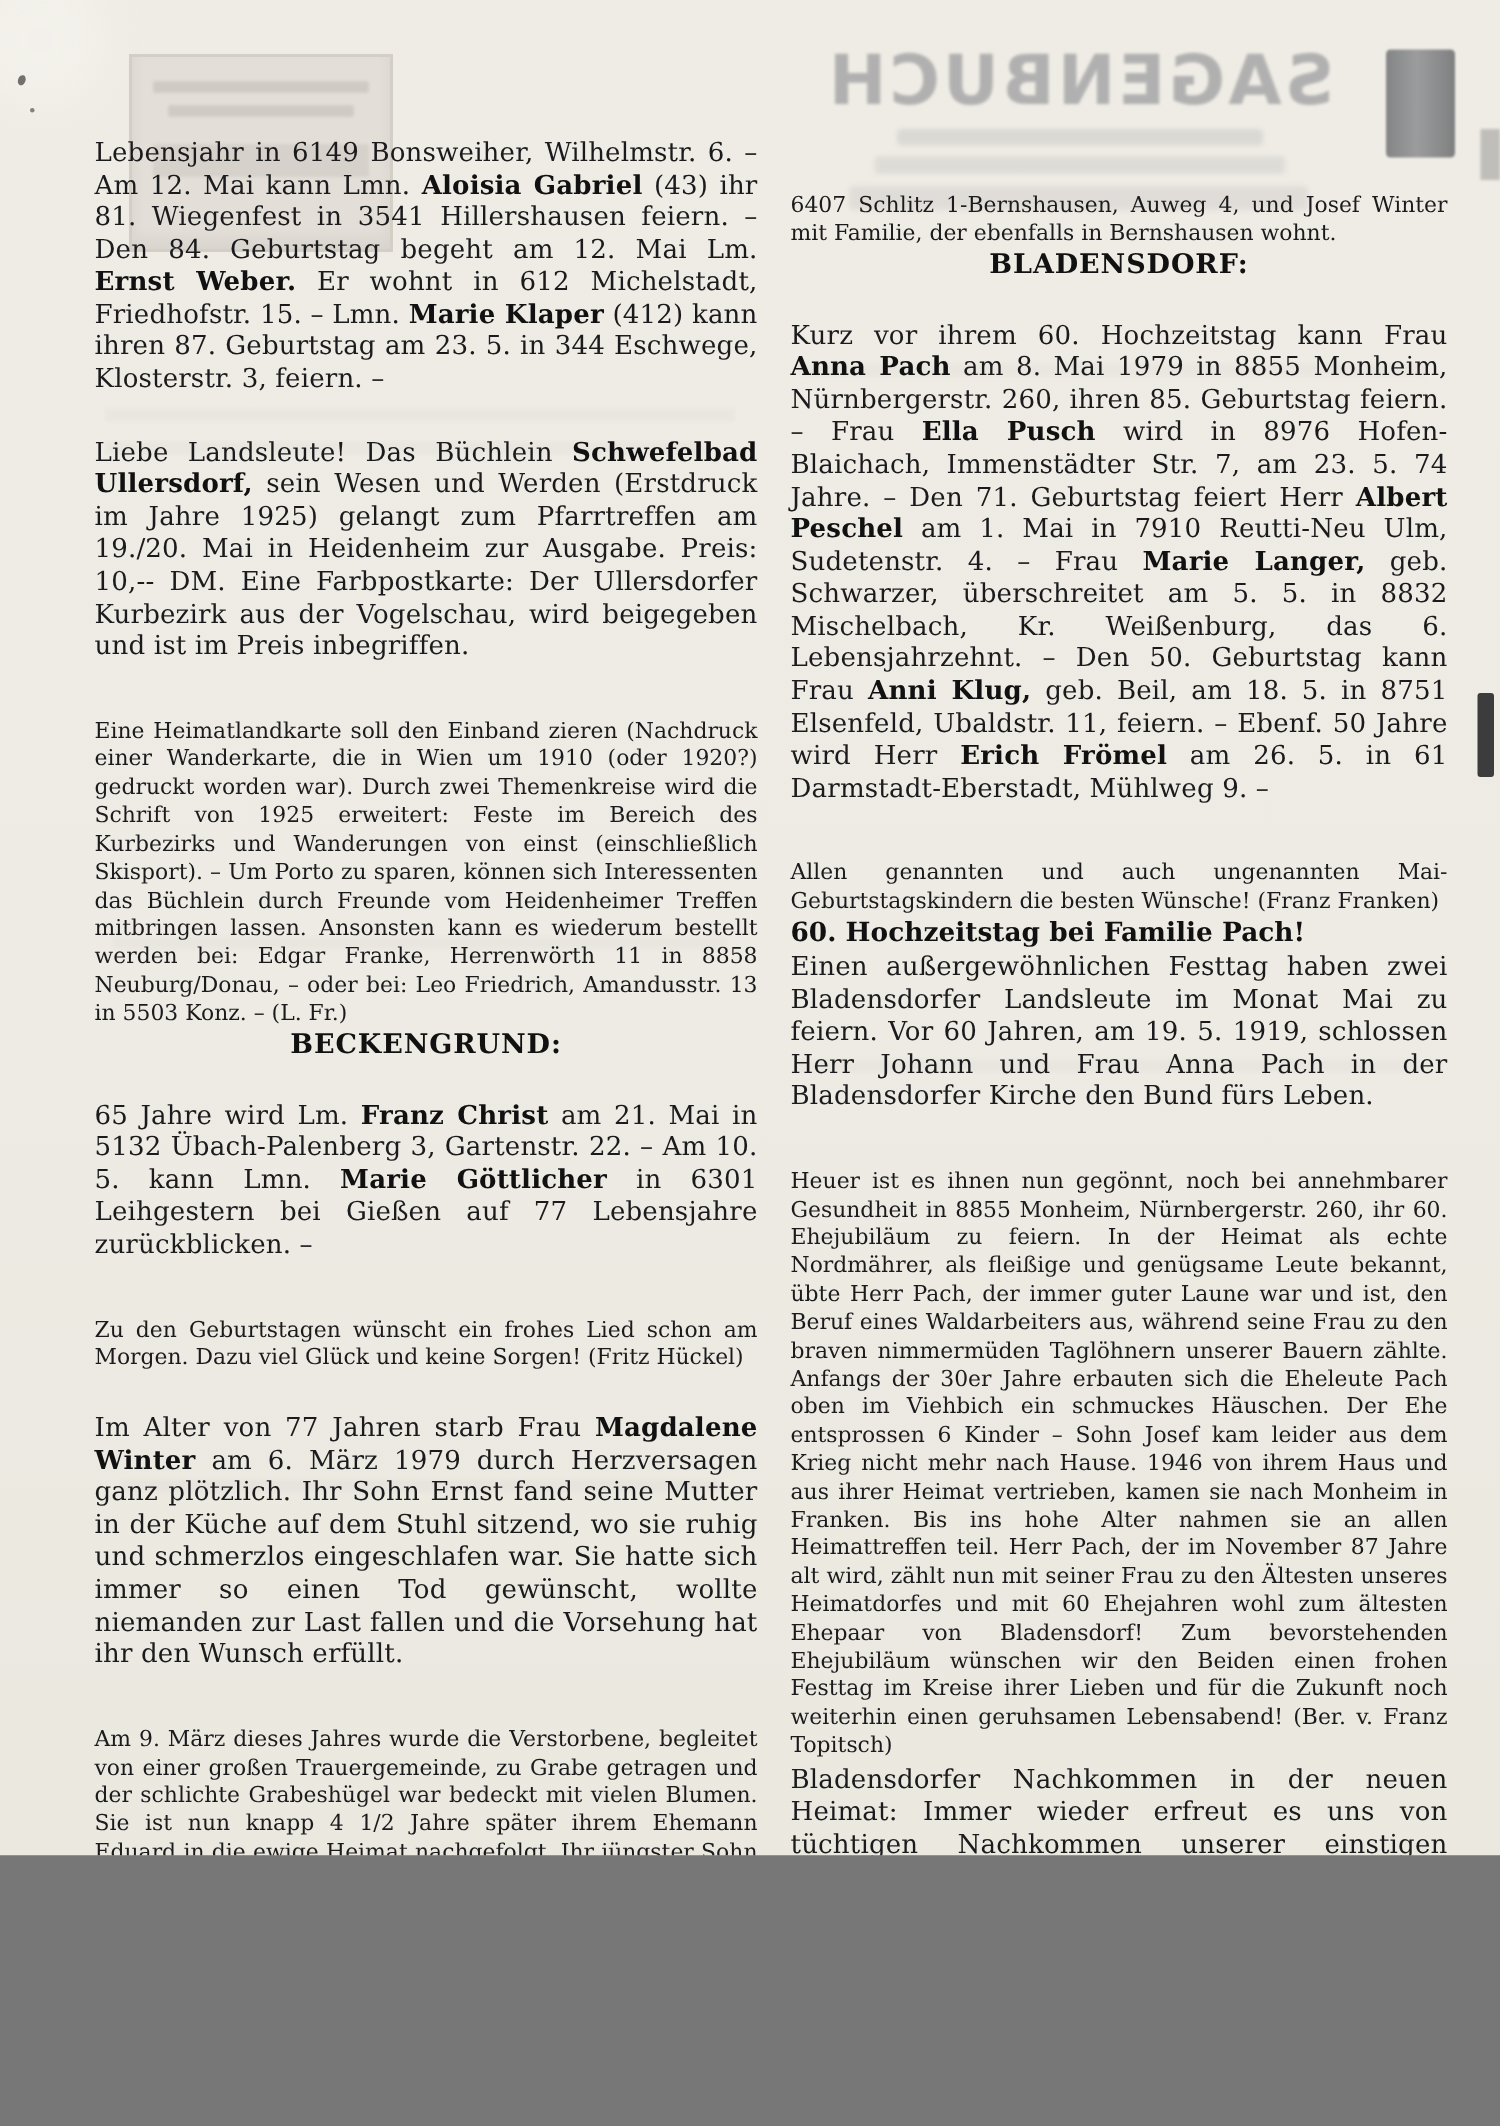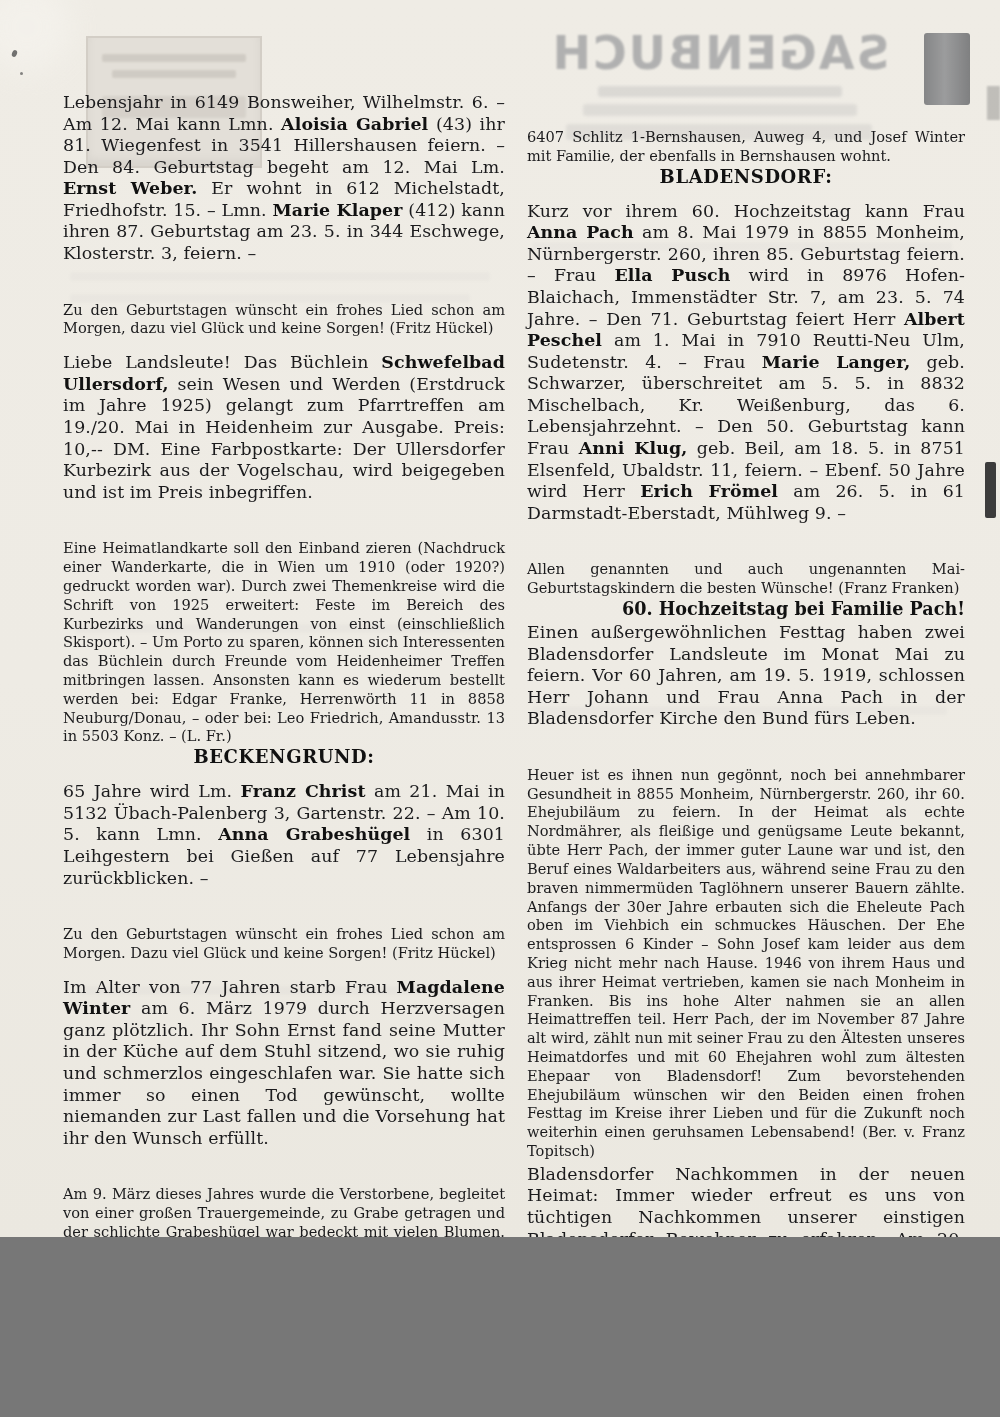--- a/index.html
+++ b/index.html
@@ -84,26 +84,26 @@
   p { margin: 0; text-align: justify; }
   p.body  { font-size: 17.4px; line-height: 1.24; letter-spacing: 0.1px; }
   p.small { font-size: 14.6px; line-height: 1.29; margin-top: 36px; }
   .b { font-weight: bold; color: #111; }
 
   h3.section {
     margin: 0; font-size: 18px; font-weight: bold; letter-spacing: 0.6px;
     color: #111; text-align: center;
   }
   h4.subsection {
-    margin: 0; font-size: 17.6px; font-weight: bold; color: #111; text-align: right;
+    margin: 0; font-size: 17.6px; font-weight: bold; color: #111; text-align: left;
   }
 
   .gap-xs { margin-top: 3px; }
   .gap-sm { margin-top: 6px; }
-  .gap-md { margin-top: 14px; }
+  .gap-md { margin-top: 27px; }
   .gap-lg { margin-top: 14px; }
   .gap-xl { margin-top: 38px; }
 
   .page-number {
     position: absolute;
     left: 63px; top: 1297px;
     font-size: 18.5px; color: #222; letter-spacing: 1px;
   }
 </style>
 </head>
@@ -130,25 +130,24 @@
   <div class="ghost faint-line fl2"></div>
   <div class="ghost faint-line fl3"></div>
   <div class="ghost faint-line fl4"></div>
   <div class="ghost faint-line fl5"></div>
   <div class="ghost faint-line fl6"></div>
 
   <main class="columns">
 
     <section class="col left">
       <p class="body"><span>Lebensjahr in 6149 Bonsweiher, Wilhelmstr. 6. – Am 12. Mai kann Lmn. </span><span class="b">Aloisia Gabriel</span><span> (43) ihr 81. Wiegenfest in 3541 Hillershausen feiern. – Den 84. Geburtstag begeht am 12. Mai Lm. </span><span class="b">Ernst Weber.</span><span> Er wohnt in 612 Michelstadt, Friedhofstr. 15. – Lmn. </span><span class="b">Marie Klaper</span><span> (412) kann ihren 87. Geburtstag am 23. 5. in 344 Eschwege, Klosterstr. 3, feiern. –</span></p>
-      <p class="small gap-xs"><span>Zu den Geburtstagen wünscht ein frohes Lied schon am Morgen, dazu viel Glück und keine Sorgen! (Fritz Hückel)</span></p>
       <p class="body gap-md"><span>Liebe Landsleute! Das Büchlein </span><span class="b">Schwefelbad Ullersdorf,</span><span> sein Wesen und Werden (Erstdruck im Jahre 1925) gelangt zum Pfarrtreffen am 19./20. Mai in Heidenheim zur Ausgabe. Preis: 10,-- DM. Eine Farbpostkarte: Der Ullersdorfer Kurbezirk aus der Vogelschau, wird beigegeben und ist im Preis inbegriffen.</span></p>
       <p class="small gap-sm"><span>Eine Heimatlandkarte soll den Einband zieren (Nachdruck einer Wanderkarte, die in Wien um 1910 (oder 1920?) gedruckt worden war). Durch zwei Themenkreise wird die Schrift von 1925 erweitert: Feste im Bereich des Kurbezirks und Wanderungen von einst (einschließlich Skisport). – Um Porto zu sparen, können sich Interessenten das Büchlein durch Freunde vom Heidenheimer Treffen mitbringen lassen. Ansonsten kann es wiederum bestellt werden bei: Edgar Franke, Herrenwörth 11 in 8858 Neuburg/Donau, – oder bei: Leo Friedrich, Amandusstr. 13 in 5503 Konz. – (L. Fr.)</span></p>
       <h3 class="section gap-xl">BECKENGRUND:</h3>
-      <p class="body gap-md"><span>65 Jahre wird Lm. </span><span class="b">Franz Christ</span><span> am 21. Mai in 5132 Übach-Palenberg 3, Gartenstr. 22. – Am 10. 5. kann Lmn. </span><span class="b">Anna Grabeshügel</span><span> in 6301 Leihgestern bei Gießen auf 77 Lebensjahre zurückblicken. –</span></p>
+      <p class="body gap-md"><span>65 Jahre wird Lm. </span><span class="b">Franz Christ</span><span> am 21. Mai in 5132 Übach-Palenberg 3, Gartenstr. 22. – Am 10. 5. kann Lmn. </span><span class="b">Marie Göttlicher</span><span> in 6301 Leihgestern bei Gießen auf 77 Lebensjahre zurückblicken. –</span></p>
       <p class="small gap-xs"><span>Zu den Geburtstagen wünscht ein frohes Lied schon am Morgen. Dazu viel Glück und keine Sorgen! (Fritz Hückel)</span></p>
       <p class="body gap-md"><span>Im Alter von 77 Jahren starb Frau </span><span class="b">Magdalene Winter</span><span> am 6. März 1979 durch Herzversagen ganz plötzlich. Ihr Sohn Ernst fand seine Mutter in der Küche auf dem Stuhl sitzend, wo sie ruhig und schmerzlos eingeschlafen war. Sie hatte sich immer so einen Tod gewünscht, wollte niemanden zur Last fallen und die Vorsehung hat ihr den Wunsch erfüllt.</span></p>
       <p class="small gap-sm"><span>Am 9. März dieses Jahres wurde die Verstorbene, begleitet von einer großen Trauergemeinde, zu Grabe getragen und der schlichte Grabeshügel war bedeckt mit vielen Blumen. Sie ist nun knapp 4 1/2 Jahre später ihrem Ehemann Eduard in die ewige Heimat nachgefolgt. Ihr jüngster Sohn war immer noch nicht aus dem Krieg heimgekehrt. Zurück bleiben noch 2 Söhne, Ernst Winter, wohnhaft in</span></p>
     </section>
 
     <section class="col right">
       <p class="small"><span>6407 Schlitz 1-Bernshausen, Auweg 4, und Josef Winter mit Familie, der ebenfalls in Bernshausen wohnt.</span></p>
       <h3 class="section gap-lg">BLADENSDORF:</h3>
       <p class="body gap-md"><span>Kurz vor ihrem 60. Hochzeitstag kann Frau </span><span class="b">Anna Pach</span><span> am 8. Mai 1979 in 8855 Monheim, Nürnbergerstr. 260, ihren 85. Geburtstag feiern. – Frau </span><span class="b">Ella Pusch</span><span> wird in 8976 Hofen-Blaichach, Immenstädter Str. 7, am 23. 5. 74 Jahre. – Den 71. Geburtstag feiert Herr </span><span class="b">Albert Peschel</span><span> am 1. Mai in 7910 Reutti-Neu Ulm, Sudetenstr. 4. – Frau </span><span class="b">Marie Langer,</span><span> geb. Schwarzer, überschreitet am 5. 5. in 8832 Mischelbach, Kr. Weißenburg, das 6. Lebensjahrzehnt. – Den 50. Geburtstag kann Frau </span><span class="b">Anni Klug,</span><span> geb. Beil, am 18. 5. in 8751 Elsenfeld, Ubaldstr. 11, feiern. – Ebenf. 50 Jahre wird Herr </span><span class="b">Erich Frömel</span><span> am 26. 5. in 61 Darmstadt-Eberstadt, Mühlweg 9. –</span></p>
       <p class="small gap-xs"><span>Allen genannten und auch ungenannten Mai-Geburtstagskindern die besten Wünsche! (Franz Franken)</span></p>

